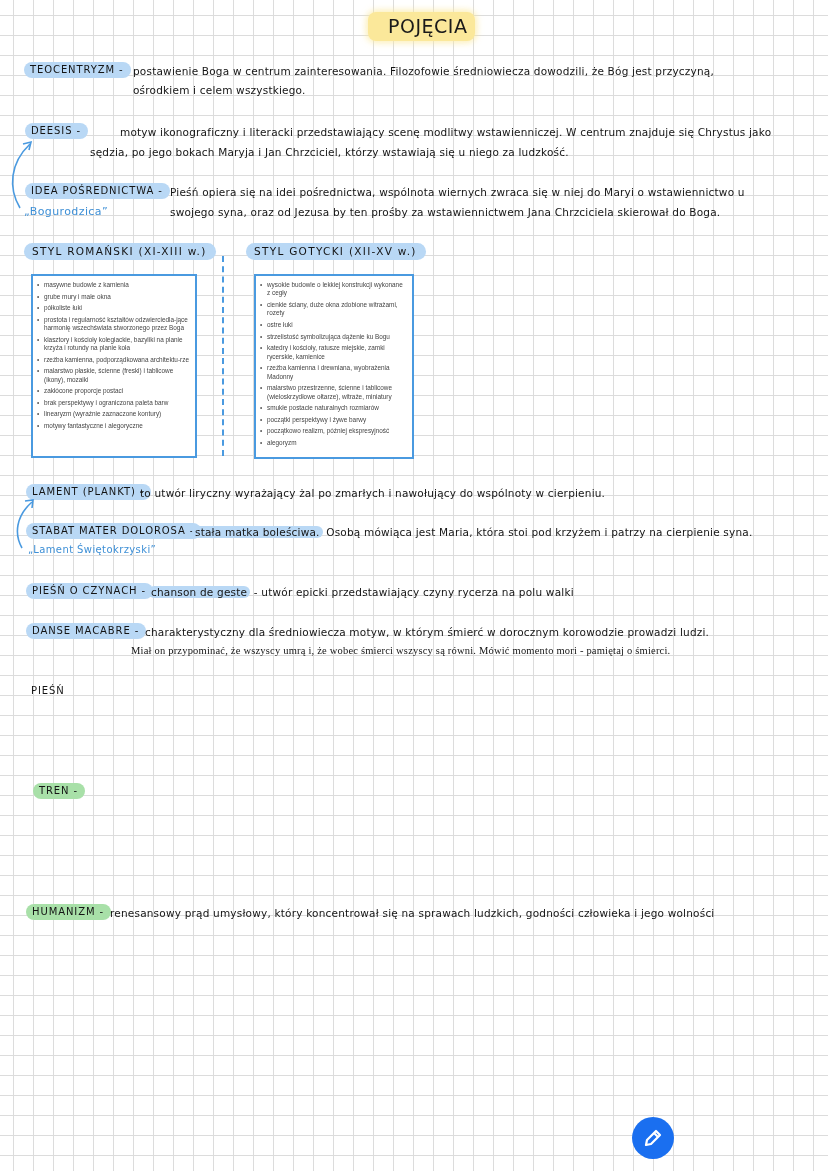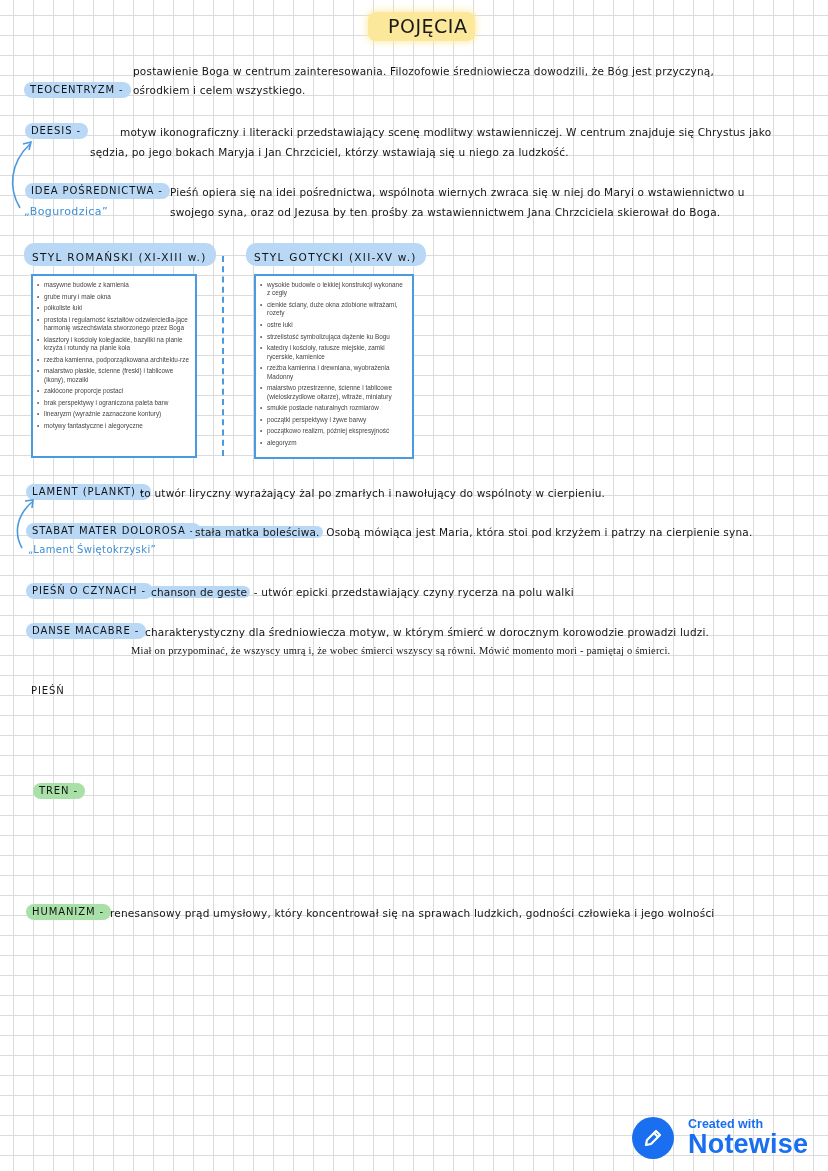--- a/index.html
+++ b/index.html
@@ -33,39 +33,39 @@
     .blue-note { color: #3d8fd6; font-size: 11px; letter-spacing: 0.4px; white-space: nowrap; }
     .card {
       border: 2px solid #4a9ae0; background: #ffffff;
       font-family: "Liberation Sans", sans-serif; font-size: 6.4px; color: #444;
       padding: 5px 6px 5px 4px; box-sizing: border-box;
     }
     .card ul { margin: 0; padding: 0; list-style: none; }
     .card li { position: relative; padding-left: 7px; margin-bottom: 3.1px; line-height: 1.32; }
     .card li::before { content: "•"; position: absolute; left: 0; top: 0; color: #555; }
     .style-tag {
-      padding: 8px 9px 3px 8px; border-radius: 10px; background: #b9d8f5;
+      padding: 2px 9px 3px 8px; border-radius: 10px; background: #b9d8f5;
       font-size: 10.5px; letter-spacing: 1.3px; white-space: nowrap; color: #141414;
     }
     .divider { left: 222px; top: 256px; width: 0; height: 200px; border-left: 2.5px dashed #4a9ae0; }
     .watermark { left: 632px; top: 1117px; display: flex; align-items: center; }
     .wm-circle {
       width: 42px; height: 42px; border-radius: 50%; background: #1a6ff0;
       display: flex; align-items: center; justify-content: center;
     }
     .wm-text { margin-left: 14px; color: #1a6ff0; font-family: "Liberation Sans", sans-serif; }
     .wm-small { font-size: 12.5px; font-weight: bold; line-height: 13px; }
     .wm-big { font-size: 27px; font-weight: bold; line-height: 27px; letter-spacing: 0.2px; }
   </style>
 </head>
 <body>
 
 <div class="abs title">POJĘCIA</div>
 
-<div class="abs tag" style="left:24px; top:62px;margin-top:20px;">TEOCENTRYZM -</div>
+<div class="abs tag" style="left:24px; top:62px;">TEOCENTRYZM -</div>
 <div class="abs hand" style="left:133px; top:65px;">postawienie Boga w centrum zainteresowania. Filozofowie średniowiecza dowodzili, że Bóg jest przyczyną,</div>
 <div class="abs hand" style="left:133px; top:84px;">ośrodkiem i celem wszystkiego.</div>
 
 <div class="abs tag" style="left:25px; top:123px;">DEESIS -</div>
 <div class="abs hand" style="left:90px; top:126px;margin-left:30px;">motyw ikonograficzny i literacki przedstawiający scenę modlitwy wstawienniczej. W centrum znajduje się Chrystus jako</div>
 <div class="abs hand" style="left:90px; top:146px;">sędzia, po jego bokach Maryja i Jan Chrzciciel, którzy wstawiają się u niego za ludzkość.</div>
 
 <svg class="abs" style="left:6px; top:138px;" width="30" height="75">
   <path d="M14 70 C 2 50, 4 25, 24 6" stroke="#4a9ae0" stroke-width="1.6" fill="none"></path>
   <path d="M17 6 L25 4 L23 12" stroke="#4a9ae0" stroke-width="1.6" fill="none"></path>
@@ -145,17 +145,13 @@
 <div class="abs tag green" style="left:26px; top:904px;">HUMANIZM -</div>
 <div class="abs hand" style="left:110px; top:907px;">renesansowy prąd umysłowy, który koncentrował się na sprawach ludzkich, godności człowieka i jego wolności</div>
 
 <div class="abs watermark">
   <div class="wm-circle">
     <svg width="24" height="24" viewBox="0 0 24 24">
       <path d="M5 19 L6 14 L15 5 L19 9 L10 18 Z" stroke="#ffffff" stroke-width="2.2" fill="none" stroke-linejoin="round"></path>
       <path d="M13 7 L17 11" stroke="#ffffff" stroke-width="2.2"></path>
     </svg>
   </div>
-  <div class="wm-text">
-    <div class="wm-small">Created with</div>
-    <div class="wm-big">Notewise</div>
-  </div>
 </div>
 
 </body></html>

